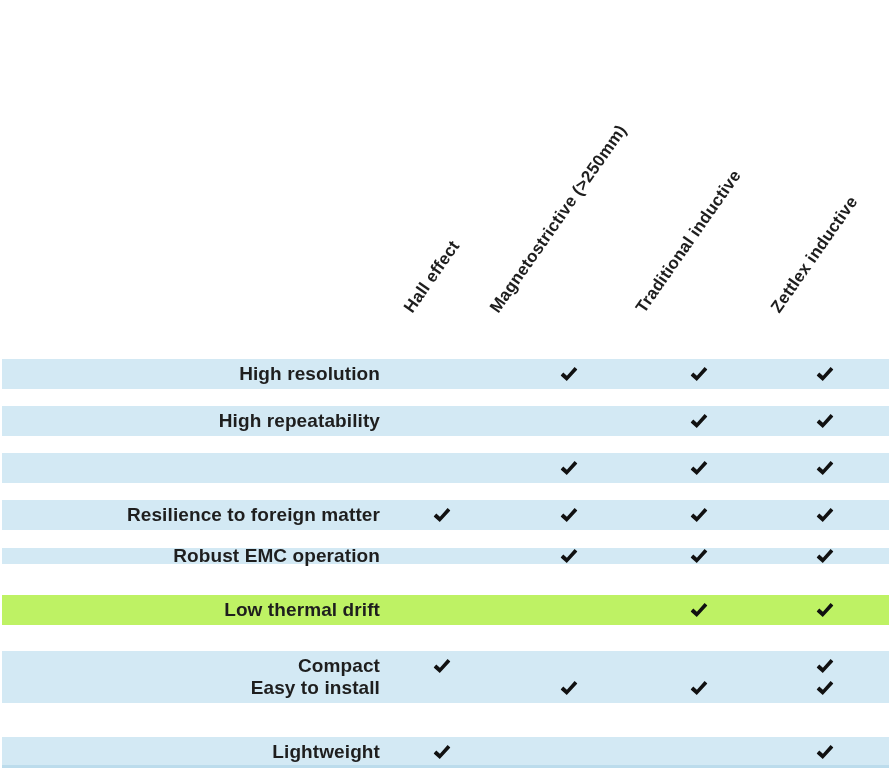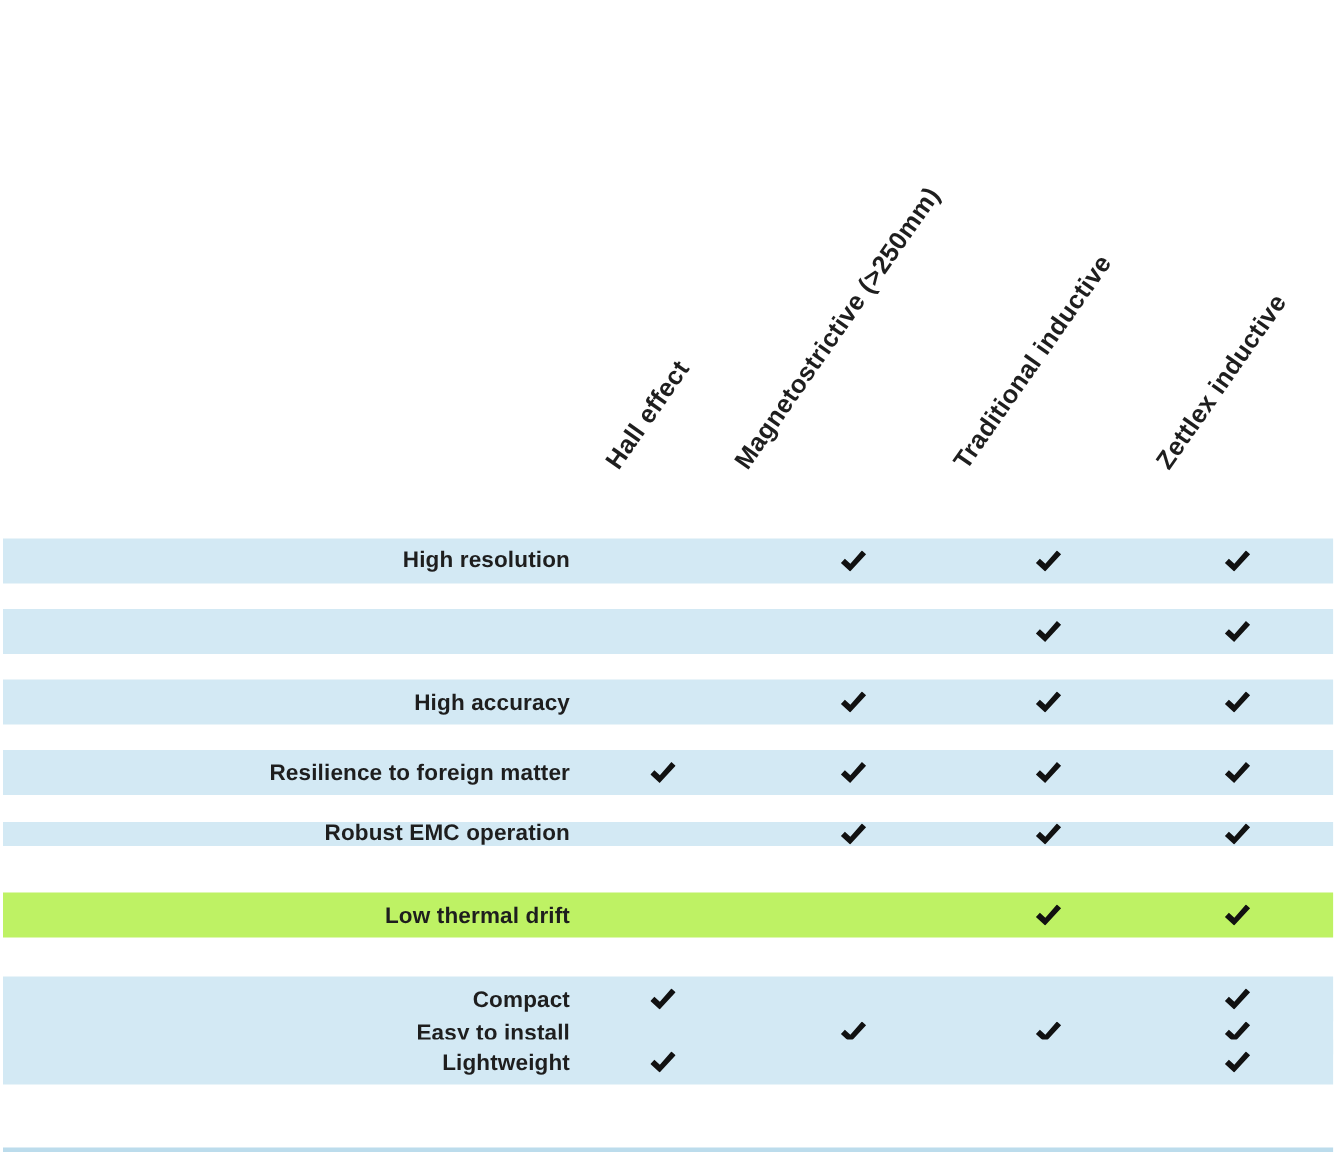--- a/index.html
+++ b/index.html
@@ -28,21 +28,21 @@
   }
   .row-label {
     position: absolute;
     left: 0;
     top: 0;
     bottom: 0;
     width: 378px;
     display: flex;
     align-items: center;
     justify-content: flex-end;
-    font-size: 15px;
+    font-size: 19px;
     font-weight: bold;
     letter-spacing: 0.1px;
   }
   .check {
     position: absolute;
     top: 50%;
     transform: translate(-50%, -50%);
     line-height: 0;
   }
   .partial-band {
@@ -70,29 +70,29 @@
             <path d="M0 12 L8.8 20 L24 3.5 L20 0 L9 12.5 L3.8 7.8 Z" fill="#111111"></path>
           </svg></span>
         <span class="check" style="left: 697px;"><svg width="17" height="14" viewBox="0 0 24 20" aria-hidden="true">
             <path d="M0 12 L8.8 20 L24 3.5 L20 0 L9 12.5 L3.8 7.8 Z" fill="#111111"></path>
           </svg></span>
         <span class="check" style="left: 823px;"><svg width="17" height="14" viewBox="0 0 24 20" aria-hidden="true">
             <path d="M0 12 L8.8 20 L24 3.5 L20 0 L9 12.5 L3.8 7.8 Z" fill="#111111"></path>
           </svg></span>
       </div>
       <div class="row-band" style="top: 405.8px; height: 30px; background: rgb(211, 233, 244);">
+        <div class="row-label">High repeatability</div>
         <span class="check" style="left: 697px;"><svg width="17" height="14" viewBox="0 0 24 20" aria-hidden="true">
             <path d="M0 12 L8.8 20 L24 3.5 L20 0 L9 12.5 L3.8 7.8 Z" fill="#111111"></path>
           </svg></span>
         <span class="check" style="left: 823px;"><svg width="17" height="14" viewBox="0 0 24 20" aria-hidden="true">
             <path d="M0 12 L8.8 20 L24 3.5 L20 0 L9 12.5 L3.8 7.8 Z" fill="#111111"></path>
           </svg></span>
       </div>
       <div class="row-band" style="top: 453.1px; height: 30px; background: rgb(211, 233, 244);">
-        <div class="row-label">High accuracy</div>
         <span class="check" style="left: 567px;"><svg width="17" height="14" viewBox="0 0 24 20" aria-hidden="true">
             <path d="M0 12 L8.8 20 L24 3.5 L20 0 L9 12.5 L3.8 7.8 Z" fill="#111111"></path>
           </svg></span>
         <span class="check" style="left: 697px;"><svg width="17" height="14" viewBox="0 0 24 20" aria-hidden="true">
             <path d="M0 12 L8.8 20 L24 3.5 L20 0 L9 12.5 L3.8 7.8 Z" fill="#111111"></path>
           </svg></span>
         <span class="check" style="left: 823px;"><svg width="17" height="14" viewBox="0 0 24 20" aria-hidden="true">
             <path d="M0 12 L8.8 20 L24 3.5 L20 0 L9 12.5 L3.8 7.8 Z" fill="#111111"></path>
           </svg></span>
       </div>
@@ -146,21 +146,21 @@
       </div>
       <div class="row-band" style="top: 651px; height: 30px; background: rgb(211, 233, 244);">
         <div class="row-label">Compact</div>
         <span class="check" style="left: 440px;"><svg width="17" height="14" viewBox="0 0 24 20" aria-hidden="true">
             <path d="M0 12 L8.8 20 L24 3.5 L20 0 L9 12.5 L3.8 7.8 Z" fill="#111111"></path>
           </svg></span>
         <span class="check" style="left: 823px;"><svg width="17" height="14" viewBox="0 0 24 20" aria-hidden="true">
             <path d="M0 12 L8.8 20 L24 3.5 L20 0 L9 12.5 L3.8 7.8 Z" fill="#111111"></path>
           </svg></span>
       </div>
-      <div class="row-band" style="top: 693px; height: 30px; background: rgb(211, 233, 244);">
+      <div class="row-band" style="top: 737px; height: 30px; background: rgb(211, 233, 244);">
         <div class="row-label">Lightweight</div>
         <span class="check" style="left: 440px;"><svg width="17" height="14" viewBox="0 0 24 20" aria-hidden="true">
             <path d="M0 12 L8.8 20 L24 3.5 L20 0 L9 12.5 L3.8 7.8 Z" fill="#111111"></path>
           </svg></span>
         <span class="check" style="left: 823px;"><svg width="17" height="14" viewBox="0 0 24 20" aria-hidden="true">
             <path d="M0 12 L8.8 20 L24 3.5 L20 0 L9 12.5 L3.8 7.8 Z" fill="#111111"></path>
           </svg></span>
       </div>
     </div>
   <div class="partial-band" id="partialBand" style="background: rgb(188, 220, 236);"></div>

